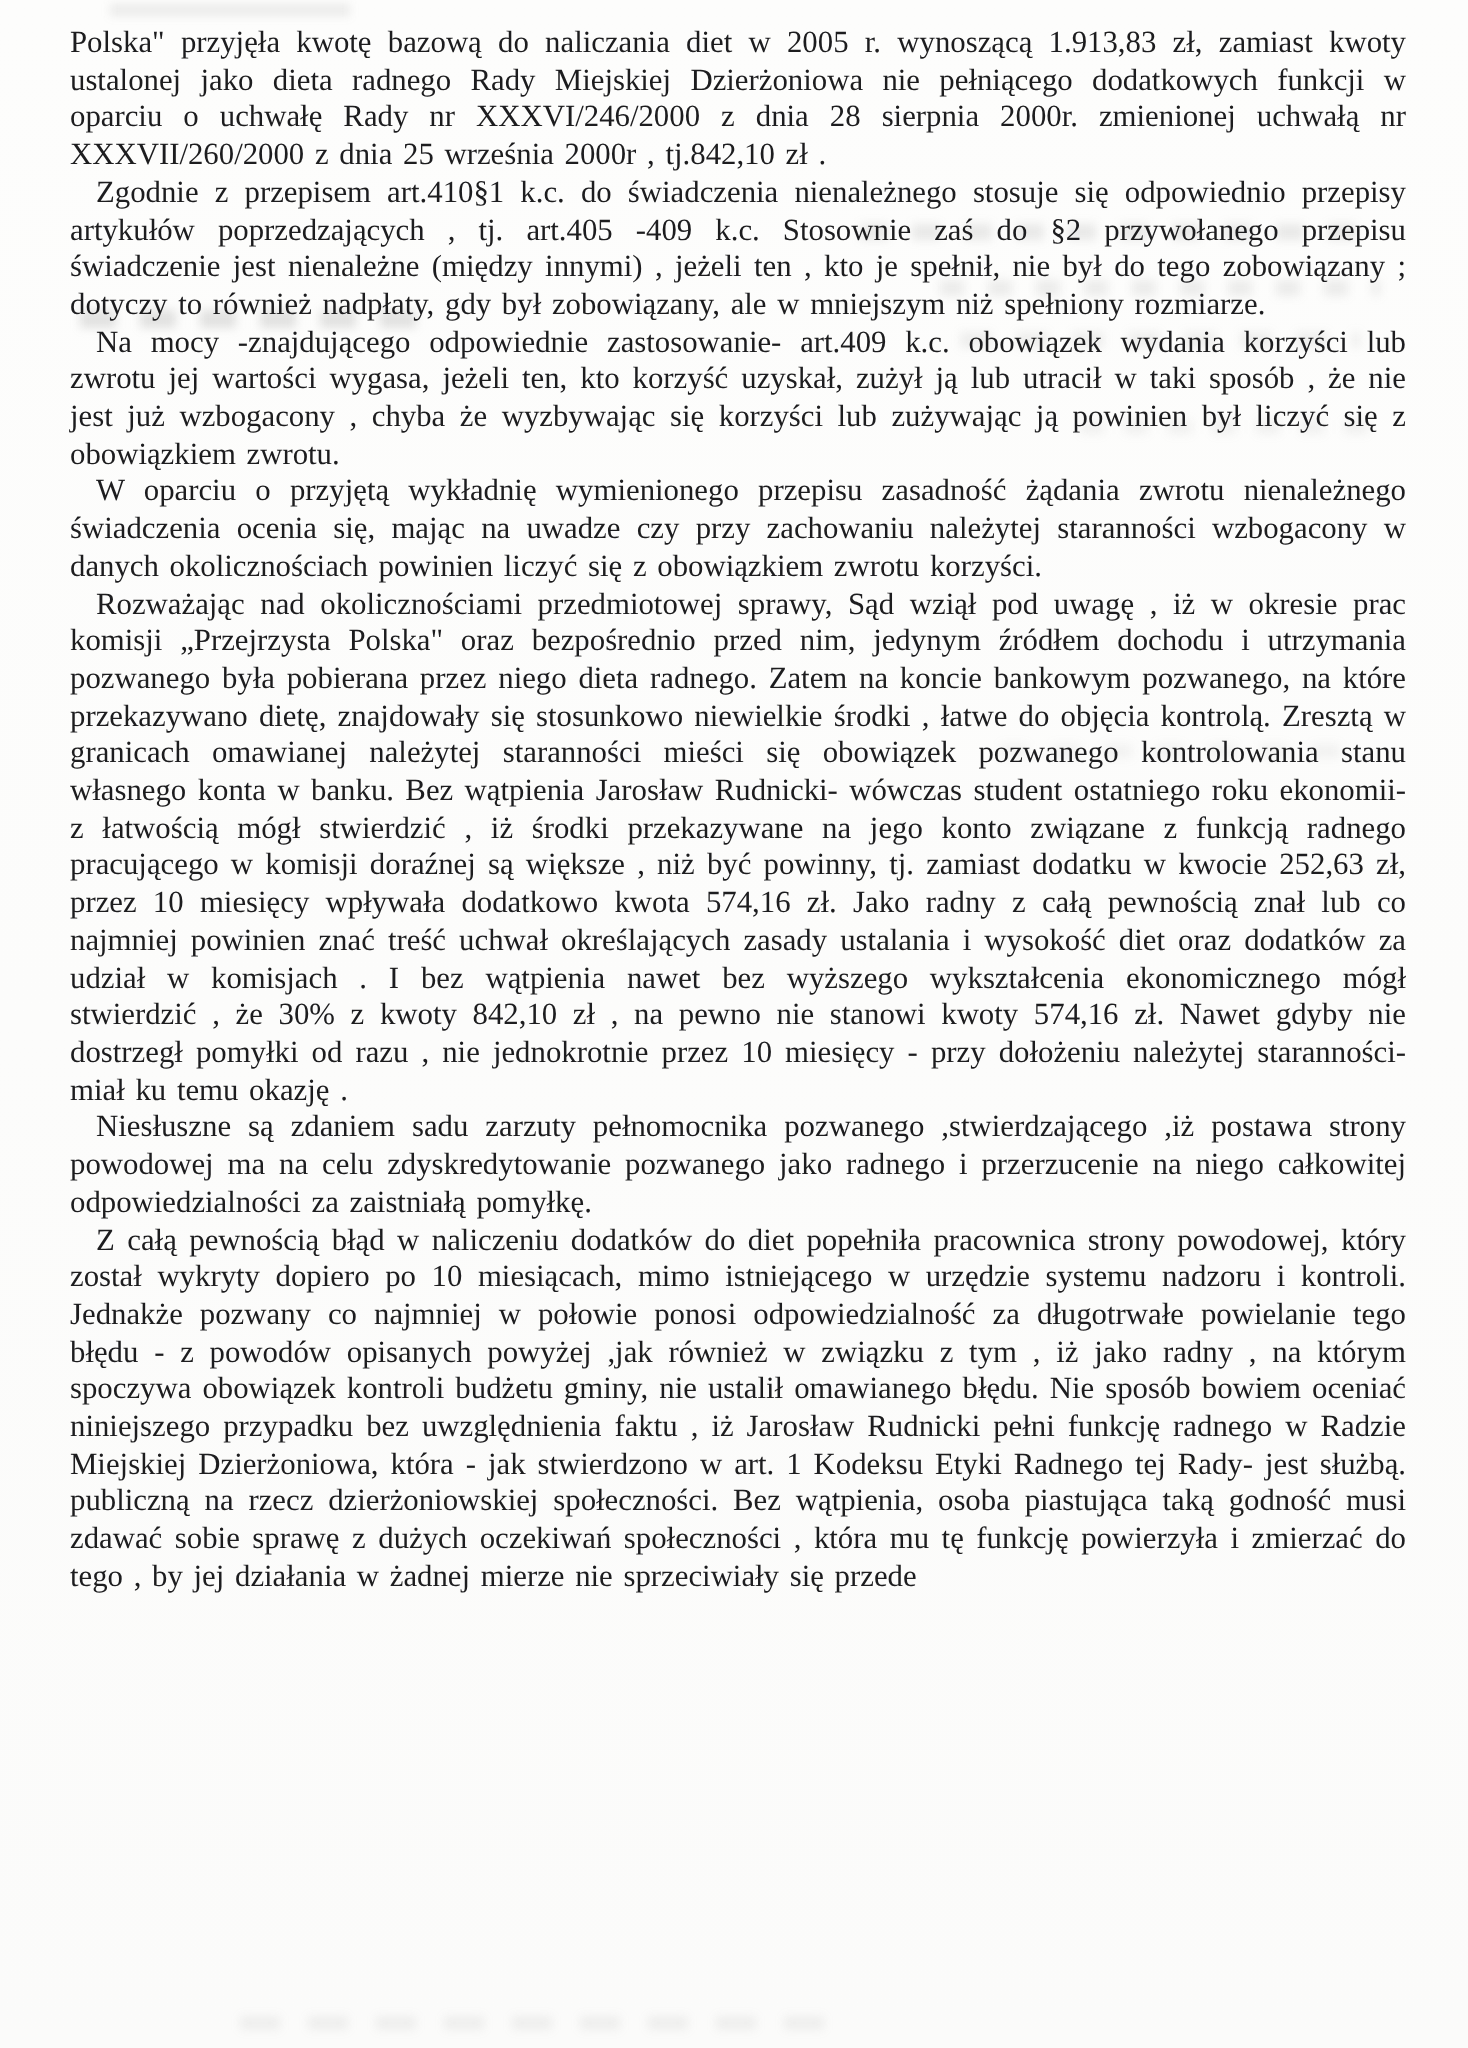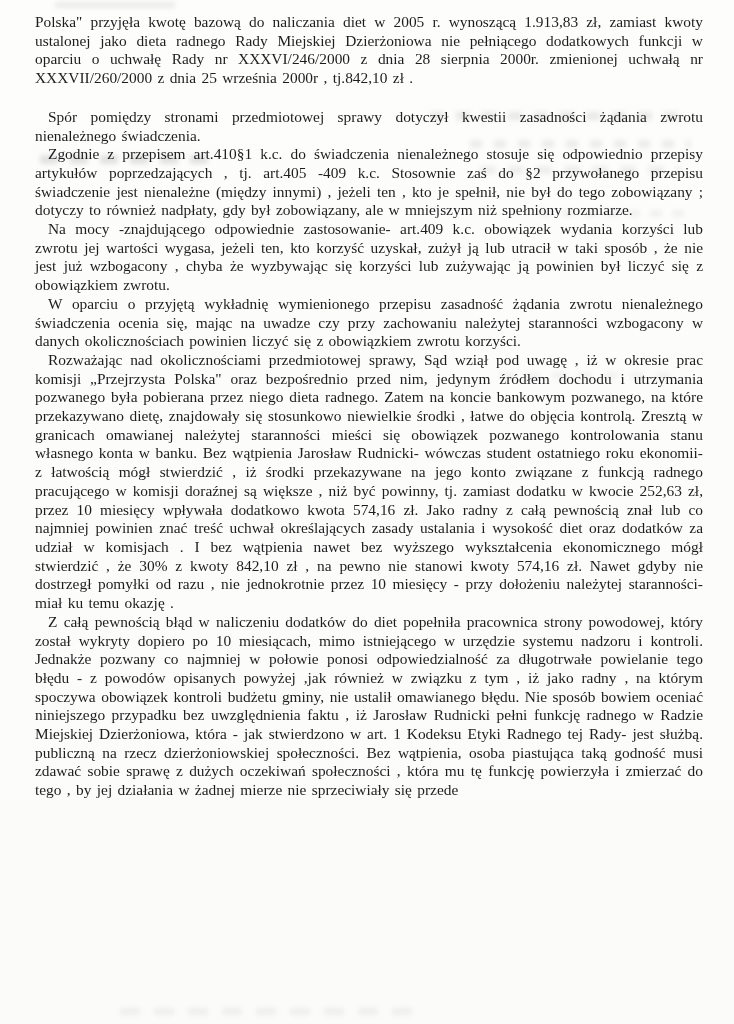--- a/index.html
+++ b/index.html
@@ -68,21 +68,21 @@
   <div class="artifact a1"></div>
   <div class="artifact a2"></div>
   <div class="artifact a3"></div>
   <div class="artifact a4"></div>
   <div class="artifact a6"></div>
   <div class="artifact a8"></div>
   <div class="artifact a9"></div>
 
   <div class="text-block">
     <p>Polska" przyjęła kwotę bazową do naliczania diet w 2005 r. wynoszącą 1.913,83 zł, zamiast kwoty ustalonej jako dieta radnego Rady Miejskiej Dzierżoniowa nie pełniącego dodatkowych funkcji w oparciu o uchwałę Rady nr XXXVI/246/2000 z dnia 28 sierpnia 2000r. zmienionej uchwałą nr XXXVII/260/2000 z dnia 25 września 2000r , tj.842,10 zł .</p>
-    <p class="indent gap-before">Spór pomiędzy stronami przedmiotowej sprawy dotyczył kwestii zasadności żądania zwrotu nienależnego świadczenia.</p>
     <p class="indent gap-before-lg">Zgodnie z przepisem art.410§1 k.c. do świadczenia nienależnego stosuje się odpowiednio przepisy artykułów poprzedzających , tj. art.405 -409 k.c. Stosownie zaś do §2 przywołanego przepisu świadczenie jest nienależne (między innymi) , jeżeli ten , kto je spełnił, nie był do tego zobowiązany ; dotyczy to również nadpłaty, gdy był zobowiązany, ale w mniejszym niż spełniony rozmiarze.</p>
     <p class="indent">Na mocy -znajdującego odpowiednie zastosowanie- art.409 k.c. obowiązek wydania korzyści lub zwrotu jej wartości wygasa, jeżeli ten, kto korzyść uzyskał, zużył ją lub utracił w taki sposób , że nie jest już wzbogacony , chyba że wyzbywając się korzyści lub zużywając ją powinien był liczyć się z obowiązkiem zwrotu.</p>
     <p class="indent">W oparciu o przyjętą wykładnię wymienionego przepisu zasadność żądania zwrotu nienależnego świadczenia ocenia się, mając na uwadze czy przy zachowaniu należytej staranności wzbogacony w danych okolicznościach powinien liczyć się z obowiązkiem zwrotu korzyści.</p>
     <p class="indent">Rozważając nad okolicznościami przedmiotowej sprawy, Sąd wziął pod uwagę , iż w okresie prac komisji „Przejrzysta Polska" oraz bezpośrednio przed nim, jedynym źródłem dochodu i utrzymania pozwanego była pobierana przez niego dieta radnego. Zatem na koncie bankowym pozwanego, na które przekazywano dietę, znajdowały się stosunkowo niewielkie środki , łatwe do objęcia kontrolą. Zresztą w granicach omawianej należytej staranności mieści się obowiązek pozwanego kontrolowania stanu własnego konta w banku. Bez wątpienia Jarosław Rudnicki- wówczas student ostatniego roku ekonomii- z łatwością mógł stwierdzić , iż środki przekazywane na jego konto związane z funkcją radnego pracującego w komisji doraźnej są większe , niż być powinny, tj. zamiast dodatku w kwocie 252,63 zł, przez 10 miesięcy wpływała dodatkowo kwota 574,16 zł. Jako radny z całą pewnością znał lub co najmniej powinien znać treść uchwał określających zasady ustalania i wysokość diet oraz dodatków za udział w komisjach . I bez wątpienia nawet bez wyższego wykształcenia ekonomicznego mógł stwierdzić , że 30% z kwoty 842,10 zł , na pewno nie stanowi kwoty 574,16 zł. Nawet gdyby nie dostrzegł pomyłki od razu , nie jednokrotnie przez 10 miesięcy - przy dołożeniu należytej staranności- miał ku temu okazję .</p>
+    <p class="indent">Niesłuszne są zdaniem sadu zarzuty pełnomocnika pozwanego ,stwierdzającego ,iż postawa strony powodowej ma na celu zdyskredytowanie pozwanego jako radnego i przerzucenie na niego całkowitej odpowiedzialności za zaistniałą pomyłkę.</p>
     <p class="indent">Z całą pewnością błąd w naliczeniu dodatków do diet popełniła pracownica strony powodowej, który został wykryty dopiero po 10 miesiącach, mimo istniejącego w urzędzie systemu nadzoru i kontroli. Jednakże pozwany co najmniej w połowie ponosi odpowiedzialność za długotrwałe powielanie tego błędu - z powodów opisanych powyżej ,jak również w związku z tym , iż jako radny , na którym spoczywa obowiązek kontroli budżetu gminy, nie ustalił omawianego błędu. Nie sposób bowiem oceniać niniejszego przypadku bez uwzględnienia faktu , iż Jarosław Rudnicki pełni funkcję radnego w Radzie Miejskiej Dzierżoniowa, która - jak stwierdzono w art. 1 Kodeksu Etyki Radnego tej Rady- jest służbą. publiczną na rzecz dzierżoniowskiej społeczności. Bez wątpienia, osoba piastująca taką godność musi zdawać sobie sprawę z dużych oczekiwań społeczności , która mu tę funkcję powierzyła i zmierzać do tego , by jej działania w żadnej mierze nie sprzeciwiały się przede</p>
   </div>
 
 </div>
 
 </body></html>

